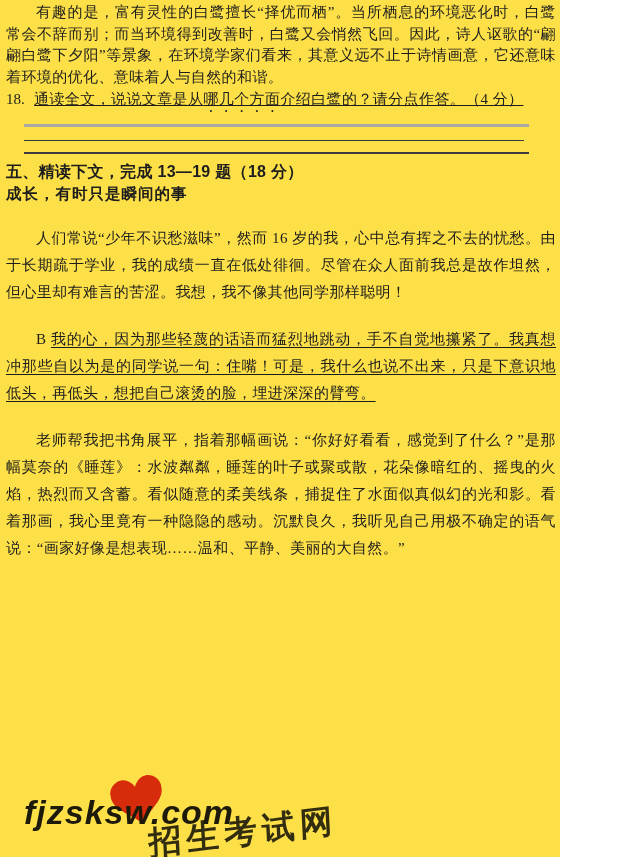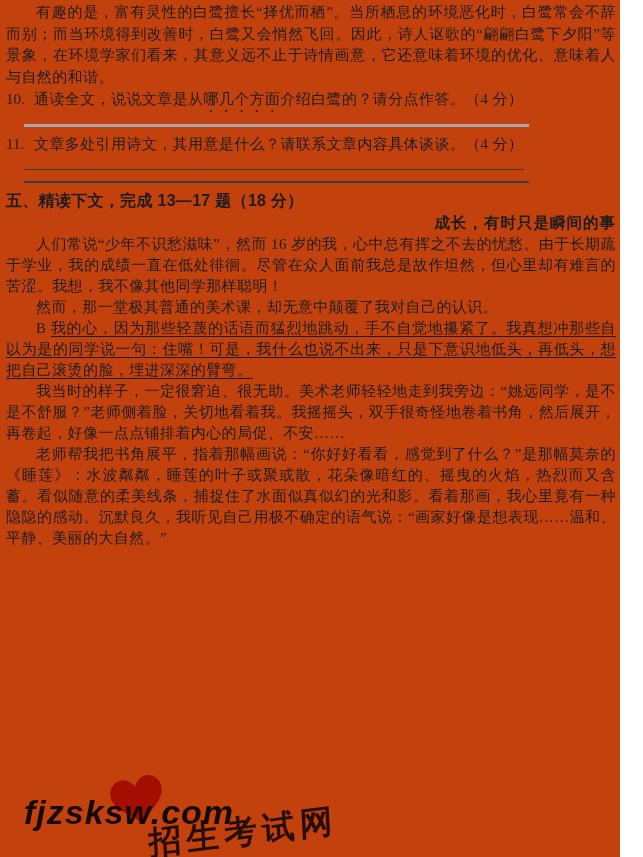--- a/index.html
+++ b/index.html
@@ -1,31 +1,31 @@
 <!DOCTYPE html>
 <html><head>
 <meta charset="utf-8">
 <style>
   html,body{margin:0;padding:0;background:#ffffff;}
   body{width:643px;height:857px;overflow:hidden;
        font-family:"Liberation Serif","DejaVu Serif",serif;color:#1d1d1d;}
-  .page{position:relative;width:620px;height:857px;box-sizing:border-box;
-        padding:2px 4px 0 6px;background:#c2410c;}
+  .page{position:relative;width:560px;height:857px;box-sizing:border-box;
+        padding:2px 4px 0 6px;background:#fde047;}
   .para{font-size:15px;line-height:21.7px;text-indent:2em;letter-spacing:0.4px;text-align:justify;}
-  .passage .para{line-height:21px;}
+  .passage .para{line-height:27px;margin-top:20px;}
   .question{display:flex;font-size:15px;line-height:21.7px;}
   .qnum{flex:none;width:28px;}
-  .qtext{flex:1;letter-spacing:0.4px;text-align:justify;}
+  .qtext{flex:1;letter-spacing:0.4px;text-align:justify;text-decoration:underline;}
   .answer-rule{border:none;}
   .rule-gray {margin:8px 0 7px 18px;width:505px;height:3px;background:#a8a8a8;}
   .rule-dark {margin:13px 0 9px 18px;width:500px;height:1.5px;background:#3c3c3c;}
   .rule-dark2{margin:11px 0 7px 18px;width:505px;height:1.5px;background:#3c3c3c;}
   .section-heading{font-family:"Liberation Sans","DejaVu Sans",sans-serif;
         font-weight:bold;font-size:16px;line-height:22px;letter-spacing:0.3px;}
-  .passage-title{font-weight:bold;font-size:15.5px;line-height:22px;text-align:right;letter-spacing:1px;}
+  .passage-title{font-weight:bold;font-size:15.5px;line-height:22px;text-align:left;letter-spacing:1px;}
   .u{text-decoration:underline;text-underline-offset:3px;text-decoration-thickness:1px;}
   .dots{-webkit-text-emphasis:filled dot;-webkit-text-emphasis-position:under right;
         text-emphasis:filled dot;text-emphasis-position:under right;}
   
   .watermark{position:absolute;left:0;top:0;width:643px;height:857px;pointer-events:none;
         mix-blend-mode:multiply;padding-left:20px;}
   .wm-heart{position:absolute;left:112px;top:777px;width:52px;height:48px;
         transform:rotate(-12deg);opacity:.95;}
   .wm-url{position:absolute;left:24px;top:794px;font-family:"Liberation Sans","DejaVu Sans",sans-serif;
         font-weight:bold;font-style:italic;font-size:34px;letter-spacing:1px;
@@ -37,41 +37,35 @@
 <body>
 
 <div class="page">
 
   <div id="article-tail">
       <div class="para">有趣的是，富有灵性的白鹭擅长“择优而栖”。当所栖息的环境恶化时，白鹭常会不辞而别；而当环境得到改善时，白鹭又会悄然飞回。因此，诗人讴歌的“翩翩白鹭下夕阳”等景象，在环境学家们看来，其意义远不止于诗情画意，它还意味着环境的优化、意味着人与自然的和谐。</div>
     </div>
 
   <div id="question-list">
       <div class="question">
-        <span class="qnum">10.</span>
+        <span class="qnum">18.</span>
         <div class="qtext"><span>通读全文，说说文章是从</span><span class="dots">哪几个方面</span><span>介绍白鹭的？请分点作答。（4 分）</span></div>
       </div>
       <div class="answer-rule rule-gray"></div>
-      <div class="question">
-        <span class="qnum">11.</span>
-        <div class="qtext"><span>文章多处引用诗文，其用意是什么？请联系文章内容具体谈谈。（4 分）</span></div>
-      </div>
       <div class="answer-rule rule-dark"></div>
       <div class="answer-rule rule-dark2"></div>
     </div>
 
-  <div class="section-heading">五、精读下文，完成 13—17 题（18 分）</div>
+  <div class="section-heading">五、精读下文，完成 13—19 题（18 分）</div>
 
   <div class="passage-title">成长，有时只是瞬间的事</div>
 
   <div id="passage" class="passage">
       <div class="para"><span>人们常说“少年不识愁滋味”，然而 16 岁的我，心中总有挥之不去的忧愁。由于长期疏于学业，我的成绩一直在低处徘徊。尽管在众人面前我总是故作坦然，但心里却有难言的苦涩。我想，我不像其他同学那样聪明！</span></div>
-      <div class="para"><span>然而，那一堂极其普通的美术课，却无意中颠覆了我对自己的认识。</span></div>
       <div class="para"><span>B </span><span class="u">我的心，因为那些轻蔑的话语而猛烈地跳动，手不自觉地攥紧了。我真想冲那些自以为是的同学说一句：住嘴！可是，我什么也说不出来，只是下意识地低头，再低头，想把自己滚烫的脸，埋进深深的臂弯。</span></div>
-      <div class="para"><span>我当时的样子，一定很窘迫、很无助。美术老师轻轻地走到我旁边：“姚远同学，是不是不舒服？”老师侧着脸，关切地看着我。我摇摇头，双手很奇怪地卷着书角，然后展开，再卷起，好像一点点铺排着内心的局促、不安……</span></div>
       <div class="para"><span>老师帮我把书角展平，指着那幅画说：“你好好看看，感觉到了什么？”是那幅莫奈的《睡莲》：水波粼粼，睡莲的叶子或聚或散，花朵像暗红的、摇曳的火焰，热烈而又含蓄。看似随意的柔美线条，捕捉住了水面似真似幻的光和影。看着那画，我心里竟有一种隐隐的感动。沉默良久，我听见自己用极不确定的语气说：“画家好像是想表现……温和、平静、美丽的大自然。”</span></div>
       <div class="para"></div>
     </div>
 
   <div class="watermark">
     <span class="wm-heart">
       <svg viewBox="0 0 32 29" width="52" height="48" aria-hidden="true">
         <path d="M23.6,0c-3.4,0-6.3,2.7-7.6,5.6C14.7,2.7,11.8,0,8.4,0C3.8,0,0,3.8,0,8.4 c0,9.4,9.5,11.9,16,20.4c6.1-8.4,16-11.3,16-20.4C32,3.8,28.2,0,23.6,0z" fill="#d6281e"></path>
       </svg>
     </span>

